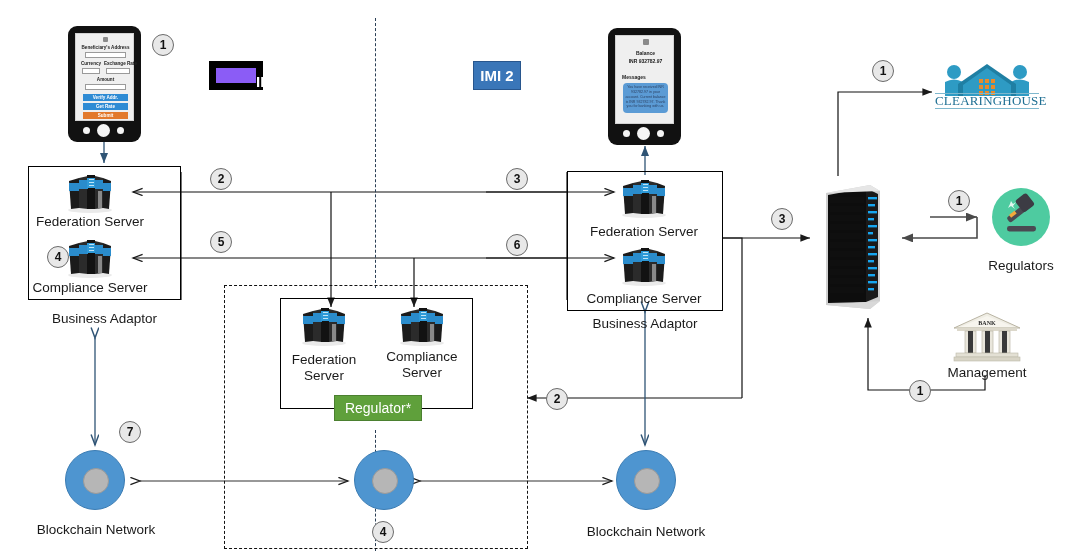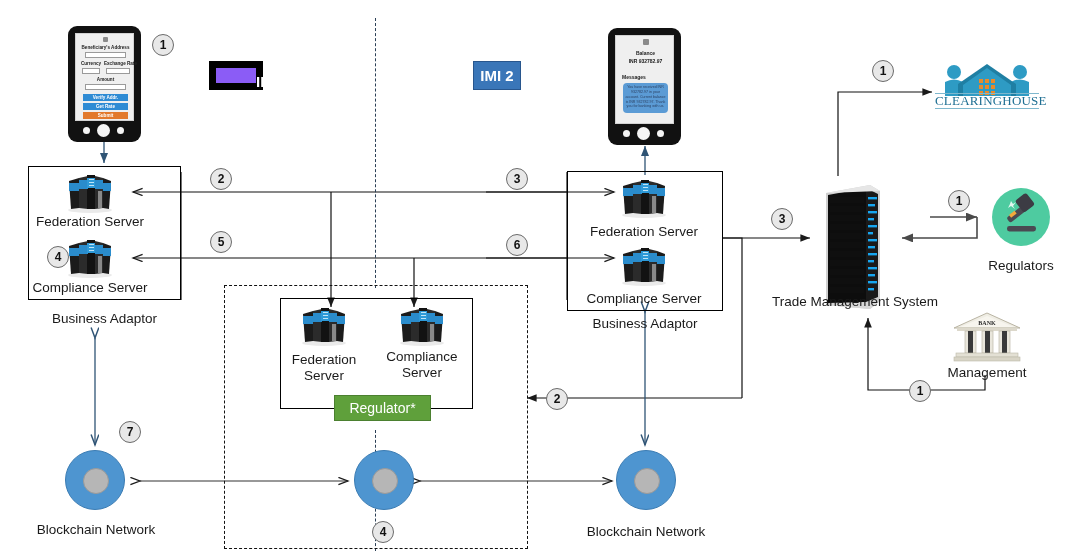--- a/index.html
+++ b/index.html
@@ -430,21 +430,21 @@
       <rect x="29" y="5" width="8" height="9" fill="#2a8ccc"></rect>
       <rect x="37" y="8" width="8" height="8" fill="#2a8ccc"></rect>
       <rect x="23" y="4" width="5" height="1" fill="#bfe4f7"></rect>
       <rect x="23" y="7" width="5" height="1" fill="#bfe4f7"></rect>
       <rect x="23" y="10" width="5" height="1" fill="#bfe4f7"></rect>
       <rect x="32" y="16" width="4" height="17" fill="#e8e8e8" opacity=".5"></rect>
     </svg>
   </div>
   <div class="abs lbl wrap" style="left:382px; top:349px; width:80px;">Compliance Server</div>
 
-  <div class="abs reg-chip" style="left:334px; top:395px; width:97px;">Regulator*</div>
+  <div class="abs reg-chip" style="left:334px; top:395px; width:88px;">Regulator*</div>
 
   <div class="abs step" style="left:546px; top:388px;">2</div>
   <div class="abs step" style="left:372px; top:521px;">4</div>
 
   <div class="abs bc-node" style="left:65px; top:450px;">
     <div class="bc-core"></div>
   </div>
   <div class="abs lbl" style="left:26px; top:522px; width:140px;">Blockchain Network</div>
   <div class="abs step" style="left:119px; top:421px;">7</div>
 
@@ -488,21 +488,20 @@
         <rect x="46" y="77" width="6" height="2.4"></rect>
         <rect x="46" y="84" width="9" height="2.4"></rect>
         <rect x="46" y="91" width="7" height="2.4"></rect>
         <rect x="46" y="98" width="9" height="2.4"></rect>
         <rect x="46" y="105" width="6" height="2.4"></rect>
       </g>
       <polygon points="4,10 48,2 58,8 4,10" fill="#e6e6e6"></polygon>
       <polygon points="4,122 48,126 58,118 4,122" fill="#d8d8d8"></polygon>
     </svg>
   </div>
-  <div class="abs lbl" style="left:765px; top:294px; width:180px;">Trade Management System</div>
   <div class="abs step" style="left:771px; top:208px;">3</div>
 
   <div class="abs" style="left:937px; top:62px; width:100px; height:36px;">
     <svg width="100" height="36" viewBox="0 0 100 36">
       <circle cx="17" cy="10" r="7" fill="#2E9BC4"></circle>
       <path d="M8,20 q9,-5 18,0 l0,14 l-18,0 z" fill="#2E9BC4"></path>
       <circle cx="83" cy="10" r="7" fill="#2E9BC4"></circle>
       <path d="M74,20 q9,-5 18,0 l0,14 l-18,0 z" fill="#2E9BC4"></path>
       <path d="M50,2 L79,22 L79,34 L21,34 L21,22 Z" fill="#1F7FA3"></path>
       <path d="M50,6 L74,23 L74,34 L26,34 L26,23 Z" fill="#2E9BC4"></path>

